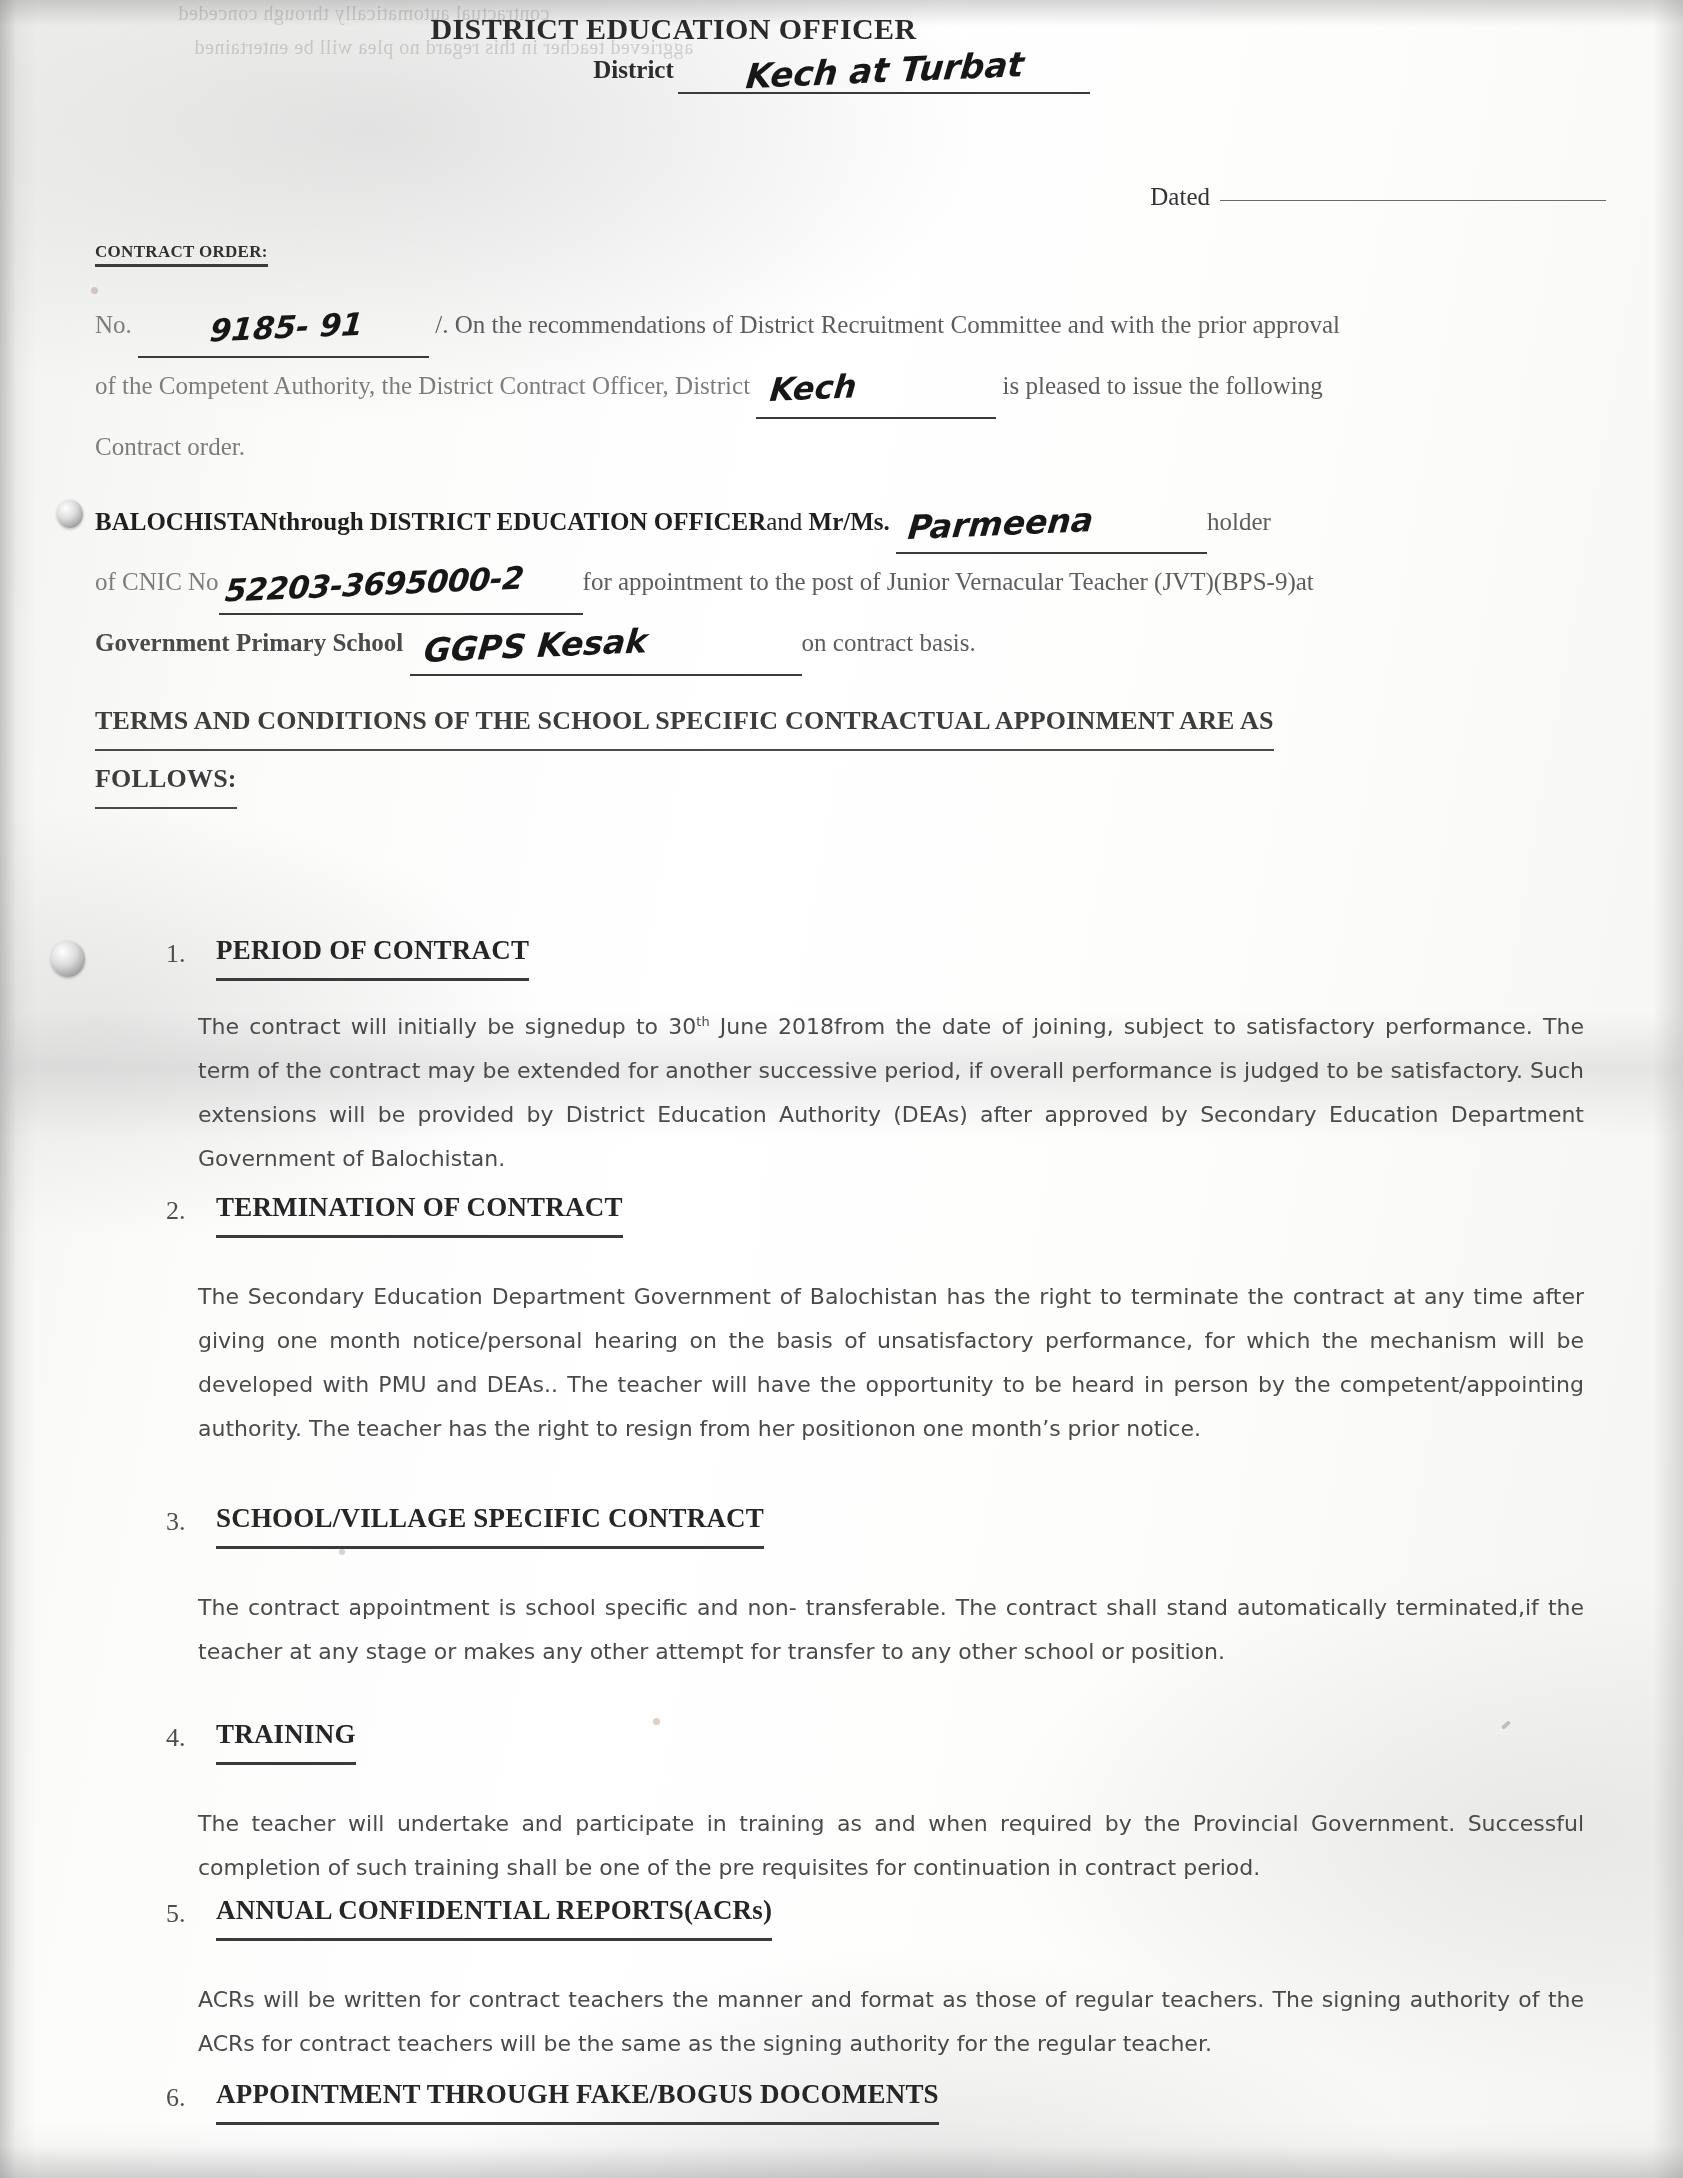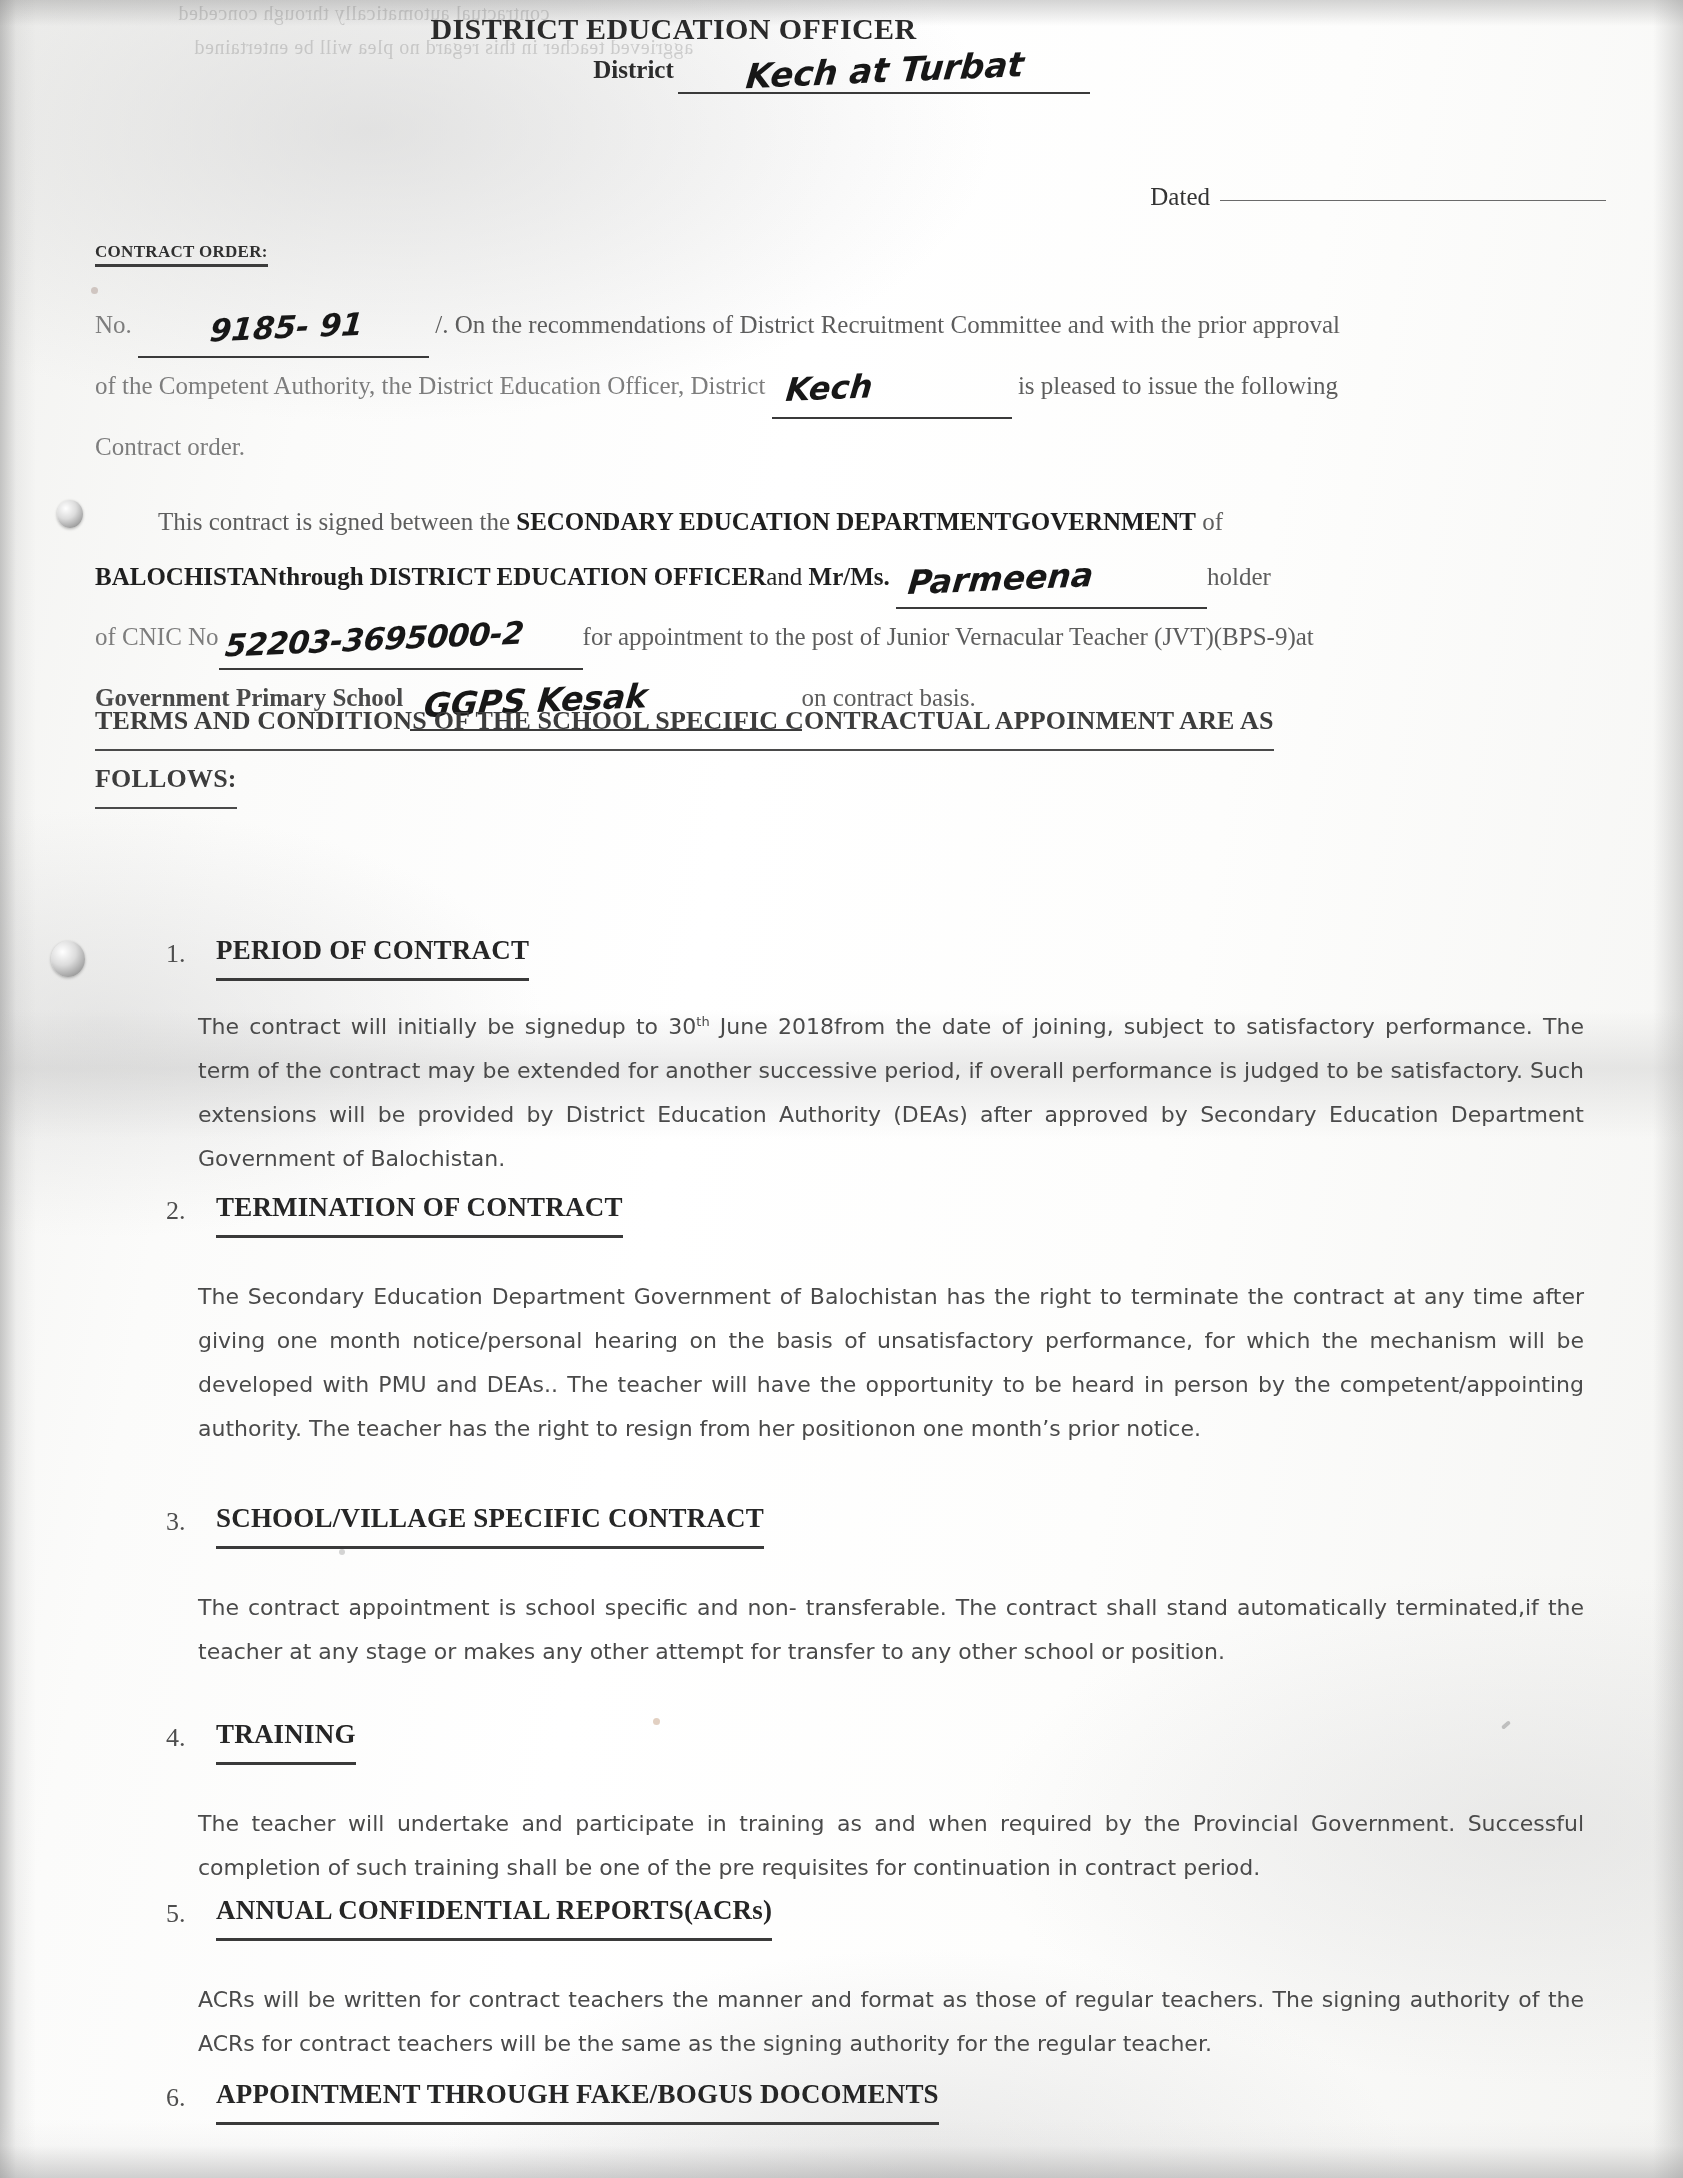--- a/index.html
+++ b/index.html
@@ -194,38 +194,33 @@
 
     <div class="ln">
       <span class="faded">No.</span>
       <span class="ul-line" style="min-width:265px; padding:0 10px 1px 16px; text-align:center;">
         <span class="hand" style="font-size:31px;">9185- 91</span>
       </span>
       <span class="mid">/. On the recommendations of District Recruitment Committee and with the prior approval</span>
     </div>
 
     <div class="ln">
-      <span class="faded">of the Competent Authority, the District Education Officer, District</span>
+      <span class="faded">of the Competent Authority, the District Contract Officer, District</span>
       <span class="ul-line" style="min-width:216px; padding:0 10px 1px 14px; text-align:left;">
         <span class="hand" style="font-size:32px;">Kech</span>
       </span>
       <span class="mid">is pleased to issue the following</span>
     </div>
 
     <div class="ln">
       <span class="faded">Contract order.</span>
     </div>
 
     <div style="height:20px;"></div>
 
-    <div class="ln para-indent">
-      <span class="mid">This contract is signed between the</span>
-      <b class="s">SECONDARY EDUCATION DEPARTMENTGOVERNMENT</b>
-      <span class="mid">of</span>
-    </div>
 
     <div class="ln">
       <b class="s">BALOCHISTANthrough DISTRICT EDUCATION OFFICER</b><span class="dark">and</span>
       <b class="s">Mr/Ms.</b>
       <span class="ul-line" style="min-width:289px; padding:0 10px 1px 12px;">
         <span class="hand" style="font-size:33px;">Parmeena</span>
       </span><span class="mid">holder</span>
     </div>
 
     <div class="ln">

